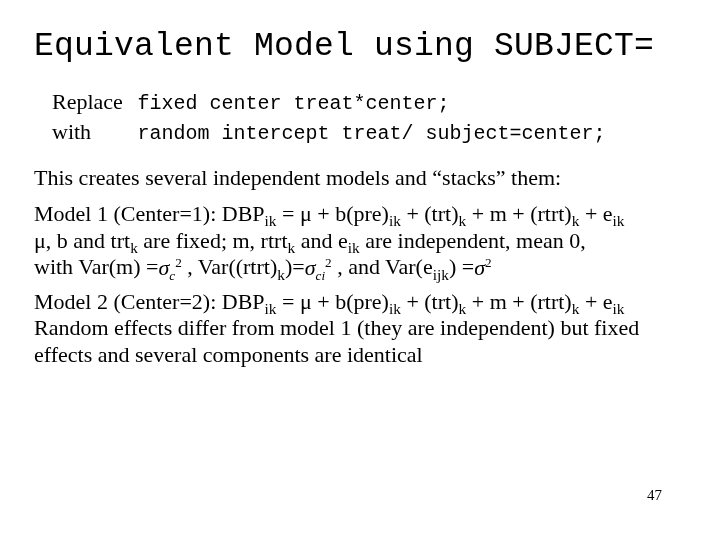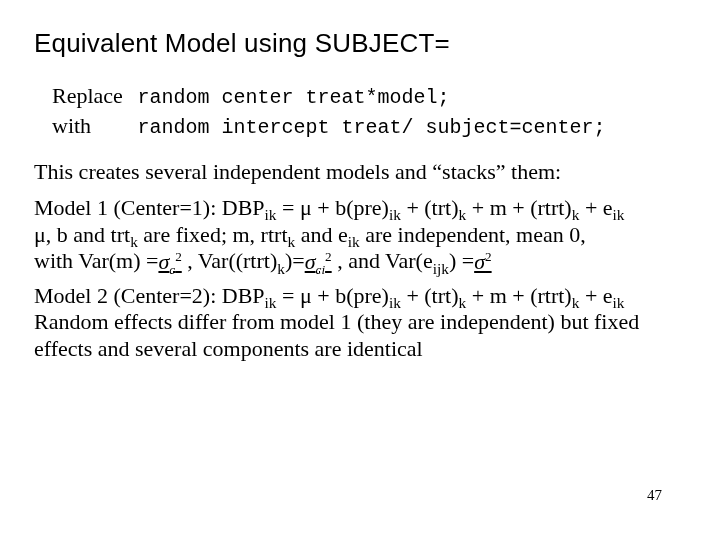--- a/index.html
+++ b/index.html
@@ -13,22 +13,22 @@
     overflow: hidden;
   }
   .slide {
     position: relative;
     width: 720px;
     height: 540px;
     box-sizing: border-box;
     padding: 28px 34px 0 34px;
   }
   .title {
-    font-family: Liberation Sans, sans-serif;
-    font-size: 26px;
+    font-family: Liberation Mono, monospace;
+    font-size: 33px;
     letter-spacing: 0.2px;
     margin: 0 0 22px 0;
     white-space: nowrap;
   }
   .replace-row1, .replace-row2 {
     font-size: 22px;
     line-height: 1.35;
     margin-left: 18px;
   }
   .replace-row1 .label, .replace-row2 .label {
@@ -54,21 +54,20 @@
     line-height: 1.2;
     margin-top: 8px;
   }
   .para4 {
     font-size: 22px;
     line-height: 1.2;
     margin-top: 28px;
   }
   .sigma {
     font-family: "Times New Roman", serif;
-    text-decoration: underline;
   }
   .sigma em { font-style: italic; }
   .sigma sub { font-size: 60%; font-style: italic; }
   .sigma sup { font-size: 60%; }
   .pagenum {
     position: absolute;
     right: 58px;
     bottom: 36px;
     font-size: 15px;
   }
@@ -76,21 +75,21 @@
 </style>
 </head>
 <body>
 
 <div class="slide">
 
   <div class="title">Equivalent Model using SUBJECT=</div>
 
   <div class="replace-row1">
     <span class="label">Replace</span>
-    <span class="mono">random center treat*model;</span>
+    <span class="mono">fixed center treat*center;</span>
   </div>
   <div class="replace-row2">
     <span class="label">with</span>
     <span class="mono">random intercept treat/ subject=center;</span>
   </div>
 
   <div class="para">This creates several independent models and “stacks” them:</div>
 
   <div class="para2">
     <span>Model 1 (Center=1):  DBP</span><sub>ik</sub><span> = μ + b(pre)</span><sub>ik</sub><span> + (trt)</span><sub>k</sub><span> + m + (rtrt)</span><sub>k</sub><span> + e</span><sub>ik</sub>

